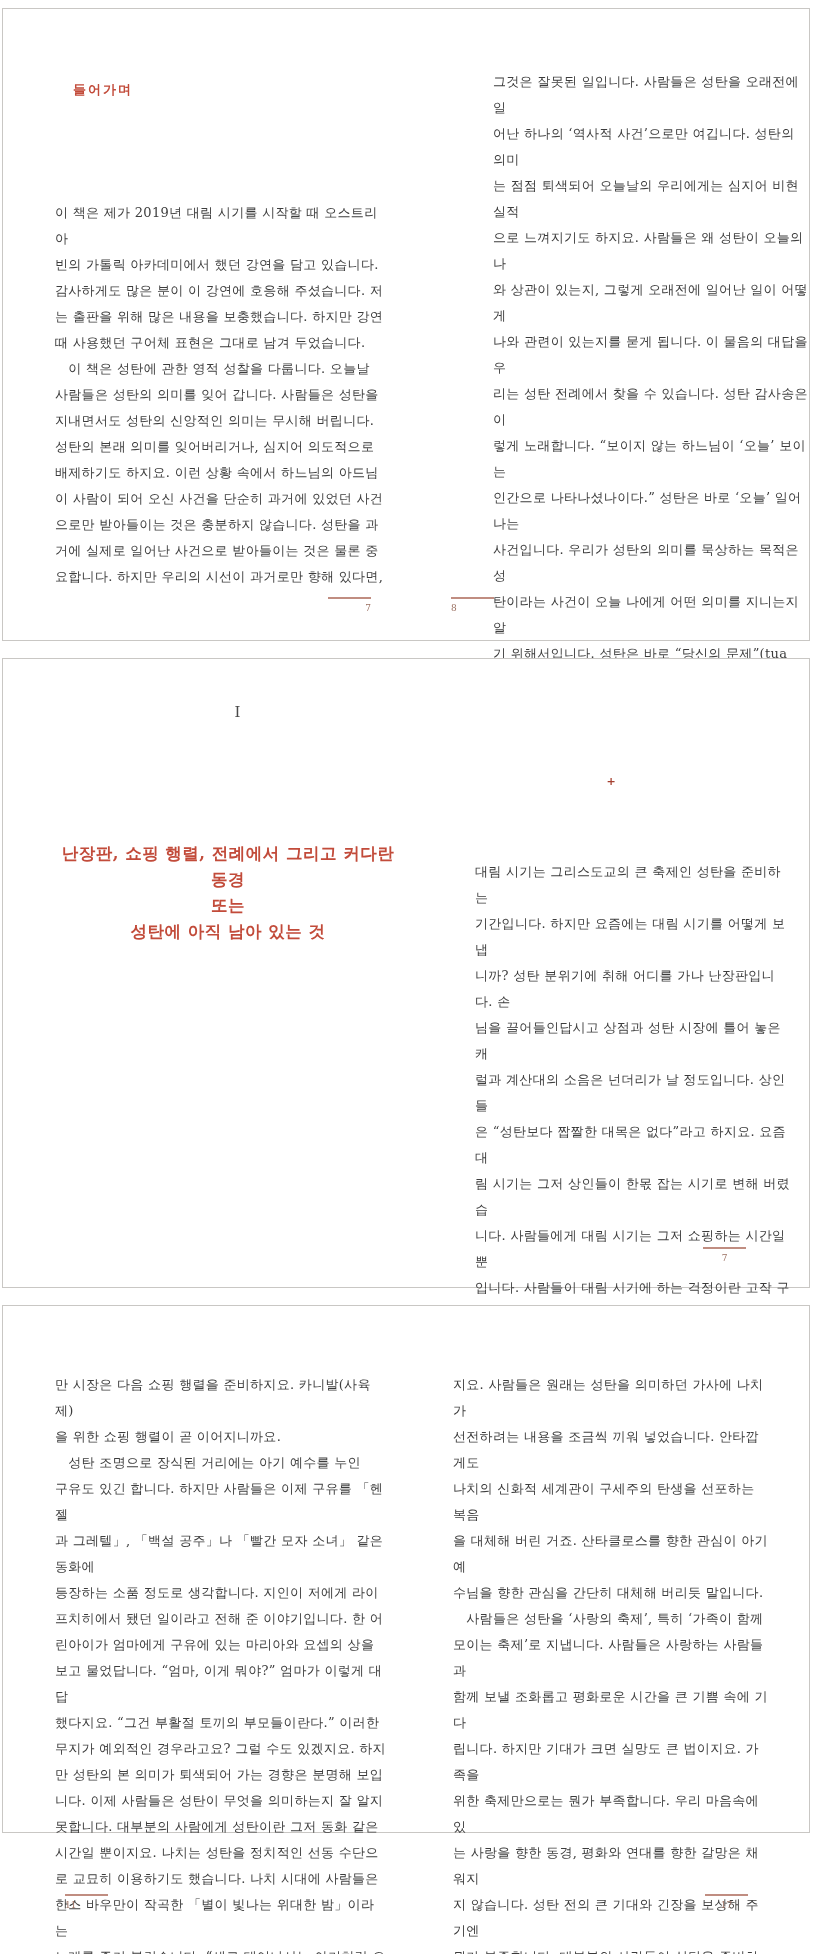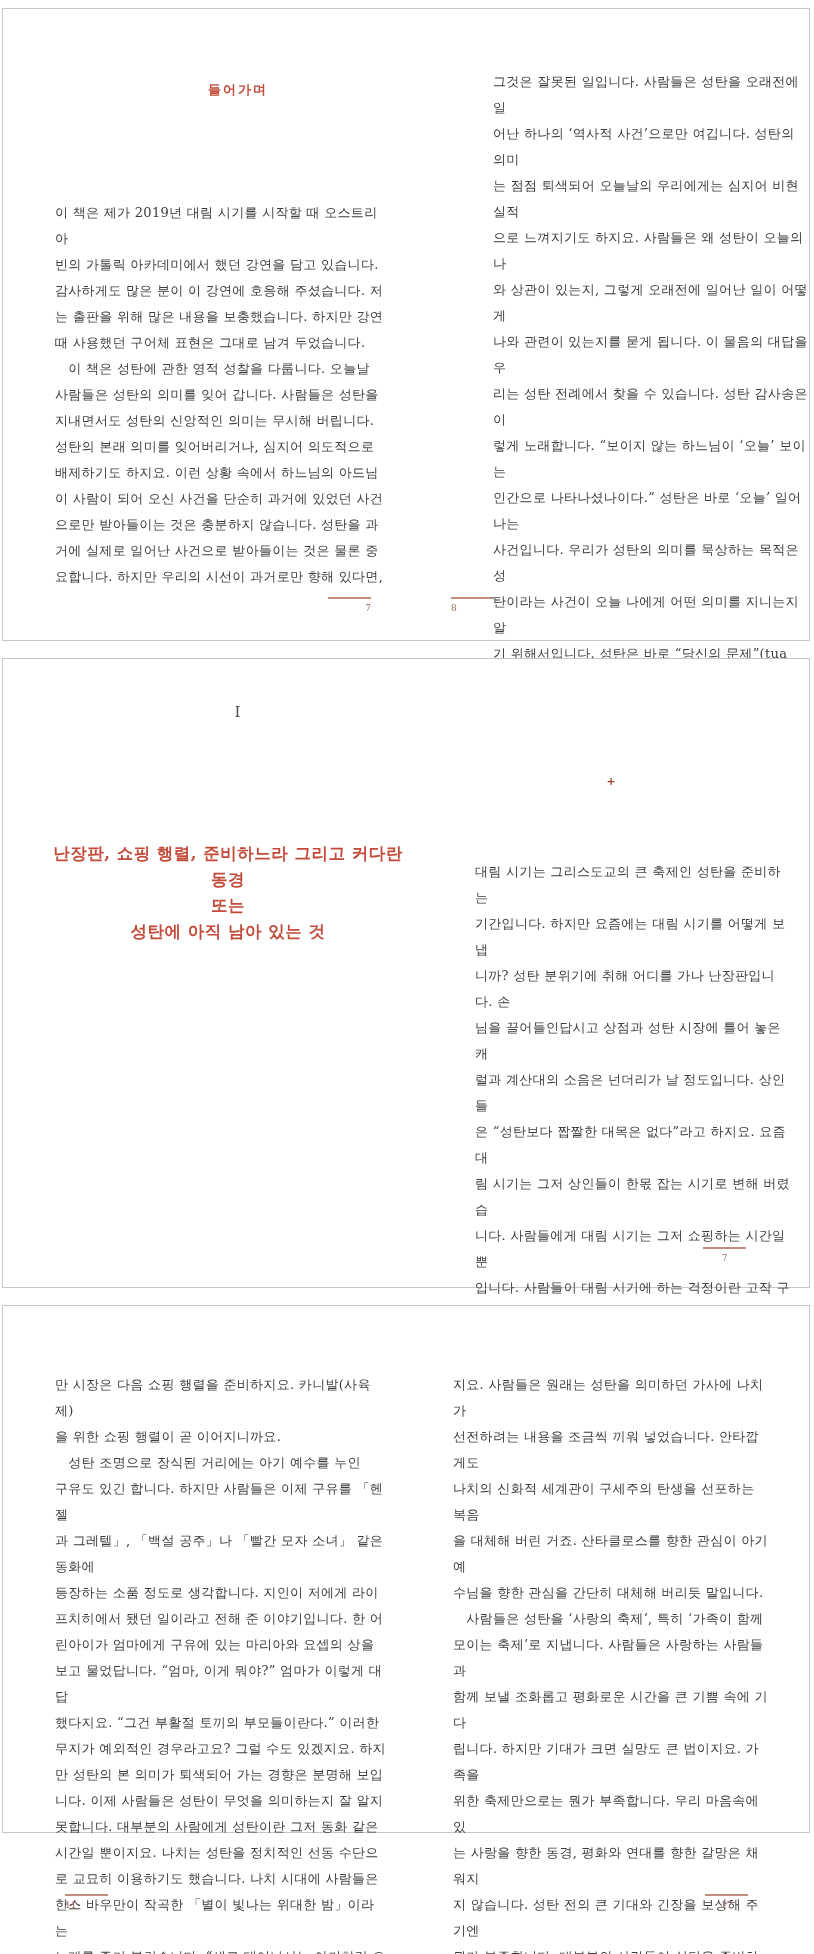--- a/index.html
+++ b/index.html
@@ -20,21 +20,21 @@
     box-sizing: border-box;
   }
   #spread-1 { top: 8px;    height: 633px; }
   #spread-2 { top: 658px;  height: 630px; }
   #spread-3 { top: 1305px; height: 528px; }
 
   .abs { position: absolute; }
 
   .section-heading {
     left: 70px; width: 330px; top: 72px;
-    text-align: center;
+    text-align: left;
     color: #c24b3a;
     font-size: 13px;
     font-weight: bold;
     letter-spacing: 2px;
   }
   .body-text {
     color: #3c3c3c;
     font-size: 13px;
     line-height: 26px;
     letter-spacing: 0.3px;
@@ -143,21 +143,21 @@
     </div>
     <div class="abs footer" id="footer-8">
       <div class="rule"></div>
       <div class="num num-left">8</div>
     </div>
   </div>
 
   <div class="spread" id="spread-2">
     <div class="abs chapter-numeral">I</div>
 
-    <div class="abs chapter-title">난장판, 쇼핑 행렬, 준비하느라 그리고 커다란 동경
+    <div class="abs chapter-title">난장판, 쇼핑 행렬, 전례에서 그리고 커다란 동경
 또는
 성탄에 아직 남아 있는 것</div>
 
     <div class="abs ornament">+</div>
 
     <div class="abs body-text body-right" style="top:200px;margin-left:22px;">대림 시기는 그리스도교의 큰 축제인 성탄을 준비하는
 기간입니다. 하지만 요즘에는 대림 시기를 어떻게 보냅
 니까? 성탄 분위기에 취해 어디를 가나 난장판입니다. 손
 님을 끌어들인답시고 상점과 성탄 시장에 틀어 놓은 캐
 럴과 계산대의 소음은 넌더리가 날 정도입니다. 상인들

